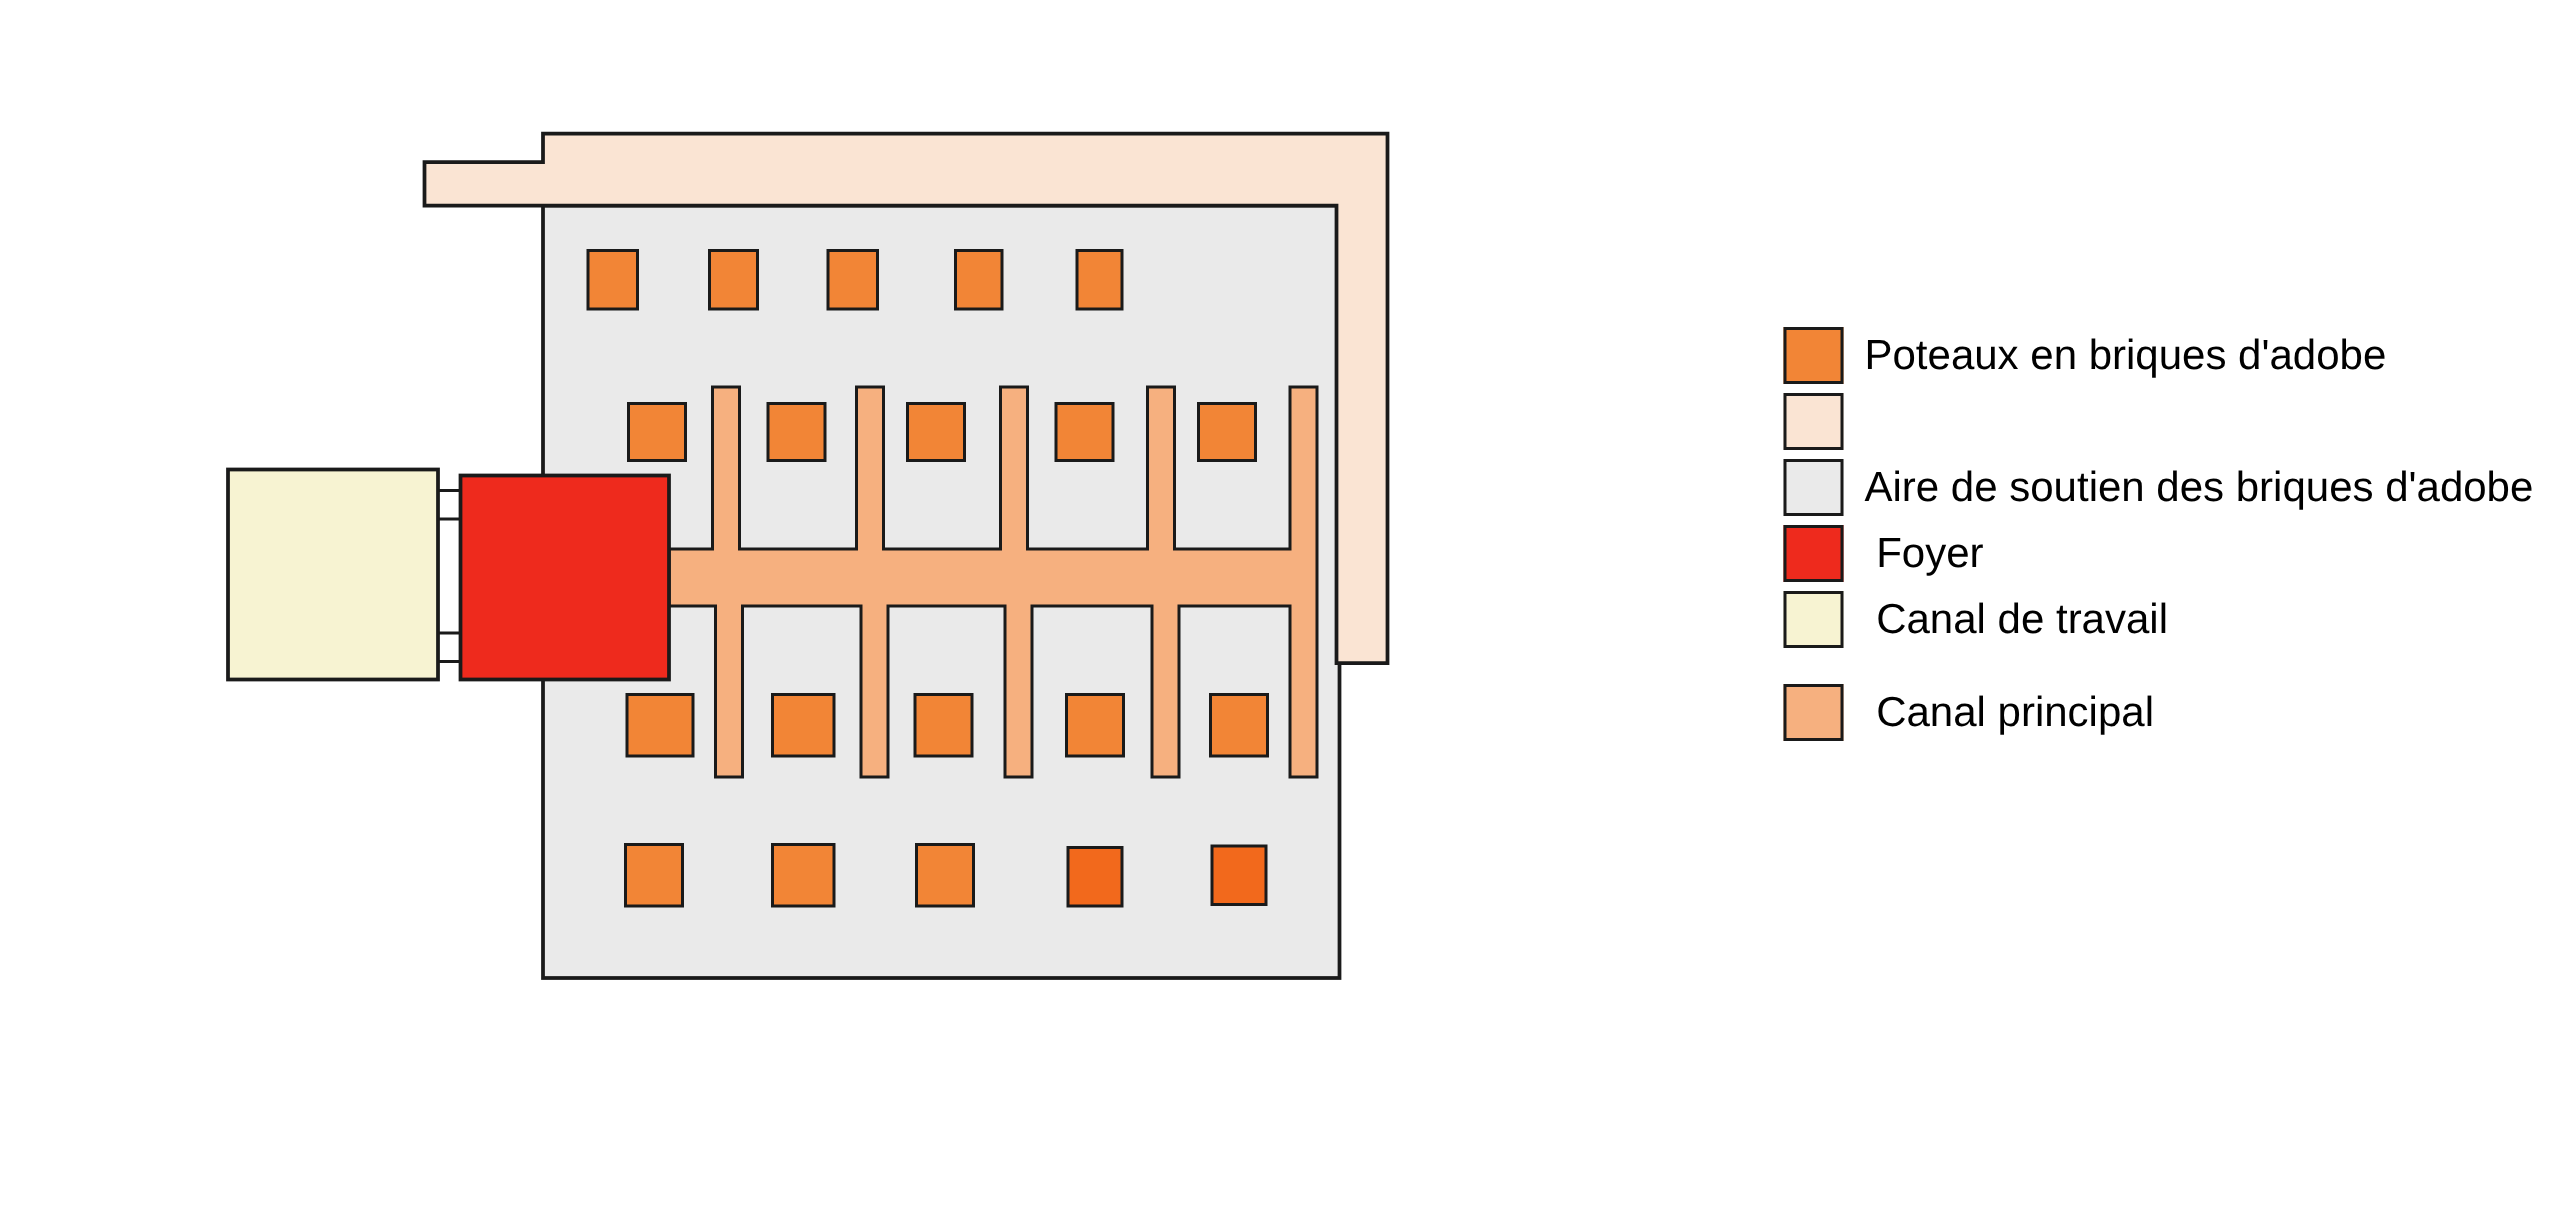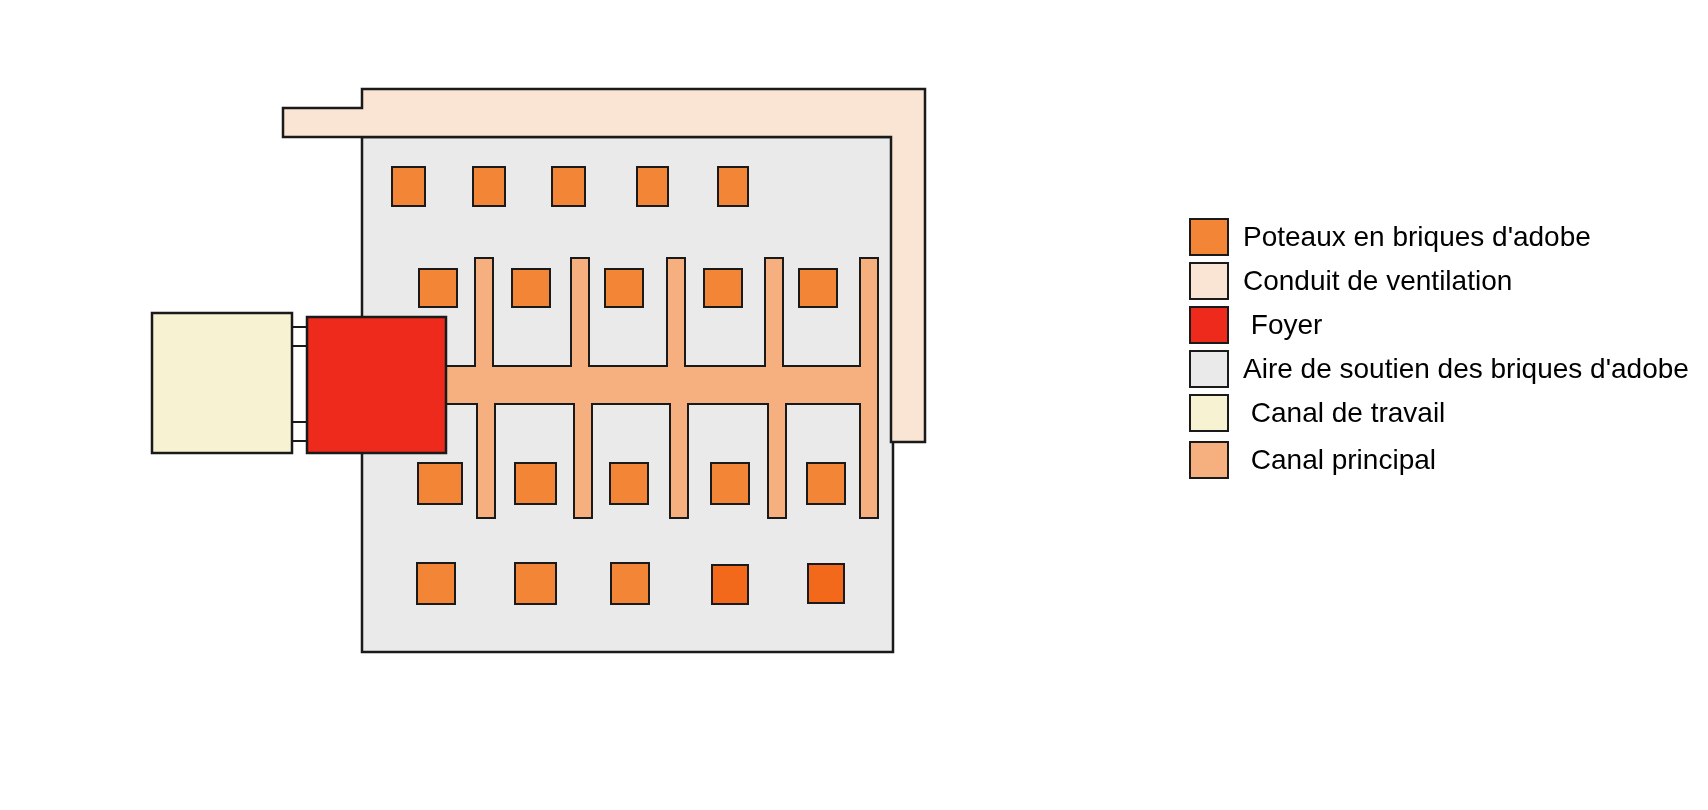--- a/index.html
+++ b/index.html
@@ -39,21 +39,21 @@
     flex-direction: column;
     gap: 6px;
   }
   .legend-row {
     display: flex;
     align-items: center;
     height: 38px;
     text-align: right;
   }
   .legend-row:last-child {
-    margin-top: 3px;
+    margin-top: 18px;
   }
   .swatch {
     width: 36px;
     height: 34px;
     border: 2px solid #1a1a1a;
     flex: 0 0 auto;
   }
   .legend-label {
     margin-left: 14px;
     font-size: 28px;
@@ -126,29 +126,28 @@
     </g>
   </svg>
 
   <div class="legend">
     <div class="legend-row">
       <div class="swatch" style="background-color: rgb(242, 133, 54);"></div>
       <div class="legend-label">Poteaux en briques d'adobe</div>
     </div>
     <div class="legend-row">
       <div class="swatch" style="background-color: rgb(250, 228, 211);"></div>
-      <div class="legend-label">Conduit de ventilation</div>
+    </div>
+    <div class="legend-row">
+      <div class="swatch" style="background-color: rgb(234, 234, 234);"></div>
+      <div class="legend-label">Aire de soutien des briques d'adobe</div>
     </div>
     <div class="legend-row">
       <div class="swatch" style="background-color: rgb(238, 42, 29);"></div>
       <div class="legend-label"> Foyer</div>
-    </div>
-    <div class="legend-row">
-      <div class="swatch" style="background-color: rgb(234, 234, 234);"></div>
-      <div class="legend-label">Aire de soutien des briques d'adobe</div>
     </div>
     <div class="legend-row">
       <div class="swatch" style="background-color: rgb(247, 243, 210);"></div>
       <div class="legend-label"> Canal de travail</div>
     </div>
     <div class="legend-row">
       <div class="swatch" style="background-color: rgb(246, 176, 127);"></div>
       <div class="legend-label"> Canal principal</div>
     </div>
   </div>

